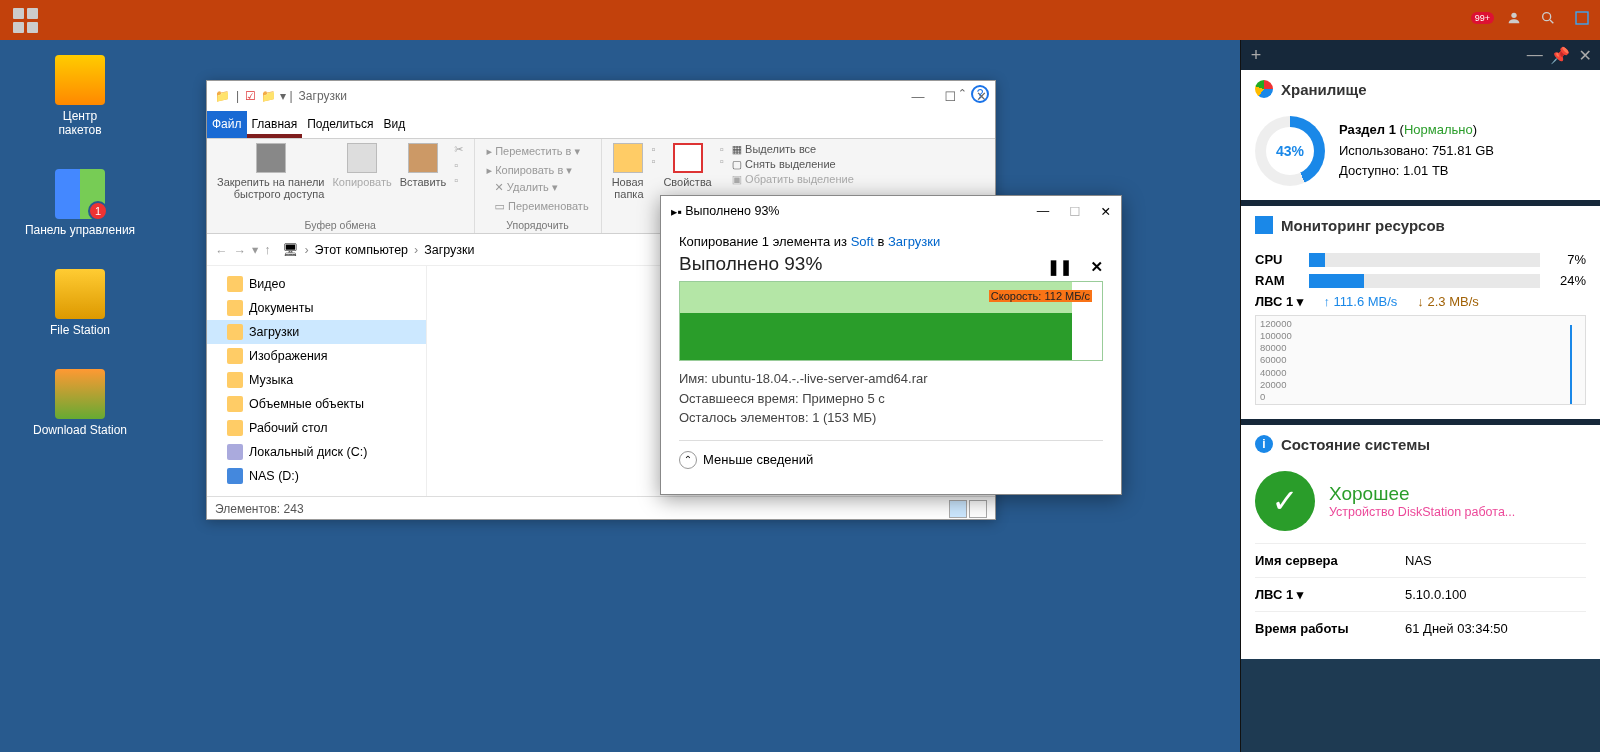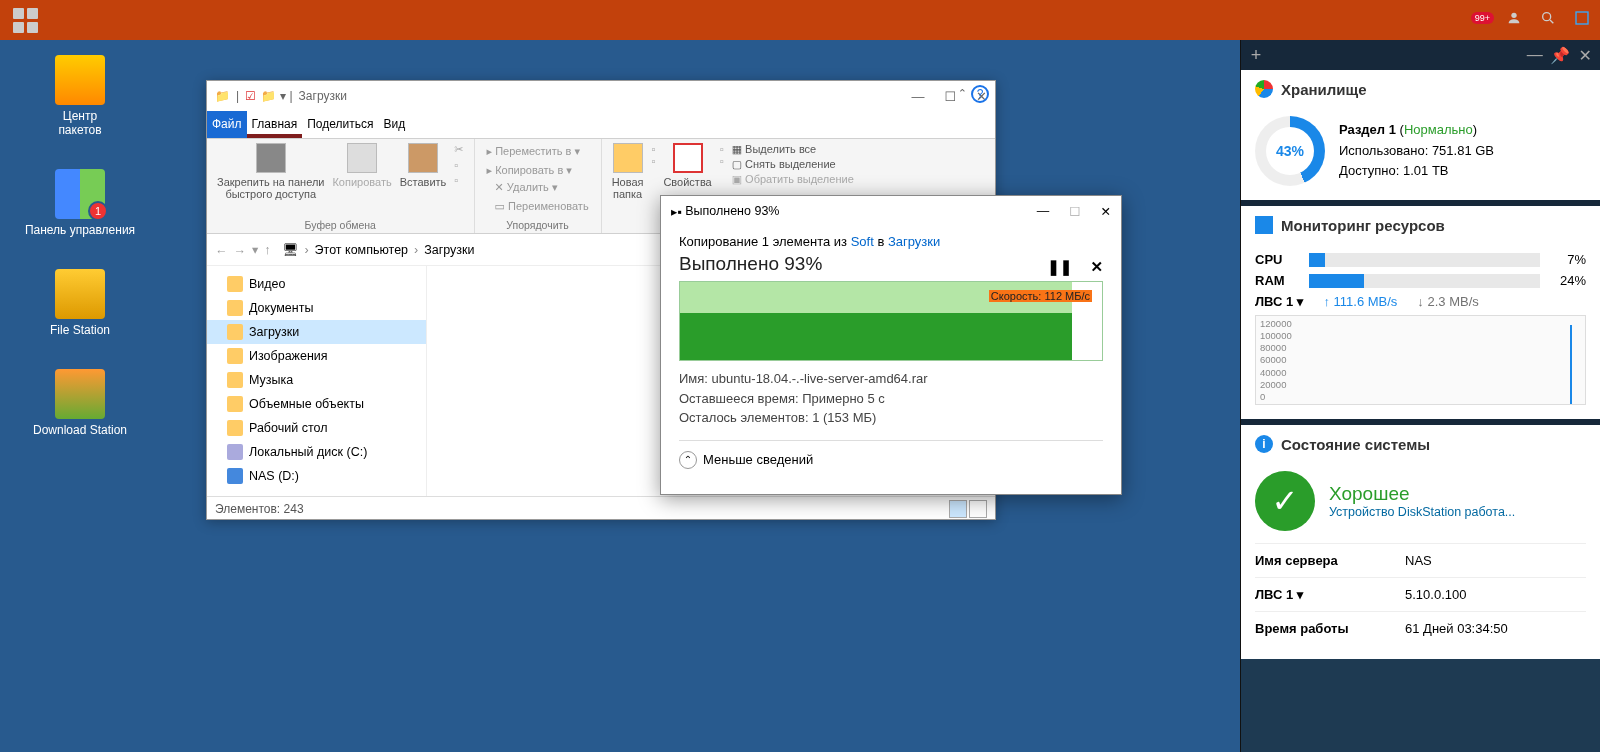--- a/index.html
+++ b/index.html
@@ -24,21 +24,21 @@
 .exp-title{height:30px;display:flex;align-items:center;padding:0 8px;font-size:12px;color:#666}
 .exp-title-ctrl{margin-left:auto;display:flex;gap:20px}
 .exp-title-ctrl span{cursor:pointer;font-size:13px}
 .exp-tabs{height:28px;display:flex;border-bottom:1px solid #d0d0d0;font-size:12px}
 .exp-tab{padding:6px 5px;cursor:pointer}
 .exp-tab.active{background:#196ad4;color:#fff}
 .exp-ribbon{height:95px;background:#f5f5f5;border-bottom:1px solid #d0d0d0;display:flex;font-size:11px;color:#555;position:relative}
 .rib-group{border-right:1px solid #ddd;padding:4px 10px 18px;position:relative}
 .rib-group-title{position:absolute;bottom:2px;left:0;right:0;text-align:center;font-size:10.5px;color:#777}
 .rib-btns{display:flex;gap:8px;align-items:flex-start}
-.rib-bigbtn{text-align:center;cursor:pointer;font-size:11px}
+.rib-bigbtn{text-align:right;cursor:pointer;font-size:11px}
 .rib-bigbtn .ic{width:30px;height:30px;margin:0 auto 3px;background:#ddd;border:1px solid #bbb}
 .rib-smallbtn{cursor:pointer;font-size:11px;color:#999;padding:2px}
 .rib-help{position:absolute;top:4px;right:6px;width:18px;height:18px;border:2px solid #1a73e8;border-radius:50%;color:#1a73e8;font-size:12px;text-align:center;line-height:14px;cursor:pointer}
 .rib-collapse{position:absolute;top:6px;right:28px;color:#666;cursor:pointer;font-size:11px}
 .exp-addr{height:32px;display:flex;align-items:center;padding:0 8px;gap:6px;border-bottom:1px solid #eee;font-size:12.5px}
 .exp-addr .arrow{color:#999;cursor:pointer}
 .exp-addr .bcpart{cursor:pointer}
 .exp-addr .sep{color:#888}
 .exp-body{display:flex;height:230px}
 .exp-side{width:220px;border-right:1px solid #eee;padding:6px 0;font-size:12.5px;overflow-y:auto}
@@ -86,29 +86,29 @@
 .storage-info{font-size:13px;line-height:1.6}
 .storage-info .stt{font-weight:bold}
 .storage-info .ok{color:#2a9d2a}
 .mon-row{display:flex;align-items:center;gap:10px;margin-bottom:6px;font-size:13px}
 .mon-label{width:44px;font-weight:bold}
 .mon-bar{flex:1;height:14px;background:#e8e8e8;position:relative}
 .mon-fill{position:absolute;top:0;left:0;height:100%;background:#1a88e8}
 .mon-val{width:36px;text-align:right}
 .lan-row{display:flex;gap:20px;font-size:13px;margin-top:4px}
 .lan-row .up{color:#1a88e8}
-.lan-row .down{color:#737373}
+.lan-row .down{color:#a16207}
 .lan-chart{margin-top:6px;height:90px;border:1px solid #ddd;background:#fafafa;display:flex}
 .lan-axis{width:55px;font-size:9.5px;color:#888;display:flex;flex-direction:column;justify-content:space-between;padding:2px 4px}
 .lan-plot{flex:1;position:relative}
 .lan-line{position:absolute;bottom:0;right:0;width:15px;height:90%;border-left:2px solid #1a88e8}
 .health-row{display:flex;gap:14px;align-items:center;margin-bottom:12px}
 .check-circle{width:60px;height:60px;background:#2a9d2a;border-radius:50%;display:flex;align-items:center;justify-content:center;color:#fff;font-size:32px}
 .health-info .ht{font-size:19px;color:#2a9d2a;font-weight:500}
-.health-info .hd{font-size:12.5px;color:#0369a1}
+.health-info .hd{font-size:12.5px;color:#ec4899}
 .sys-table{font-size:13px}
 .sys-table .tr{display:flex;padding:9px 0;border-top:1px solid #eee}
 .sys-table .tk{width:150px;font-weight:bold}
 .icon-svg{width:16px;height:16px}
 </style>
 </head>
 <body>
 
 <div class="topbar">
   <div class="topbar-left">

